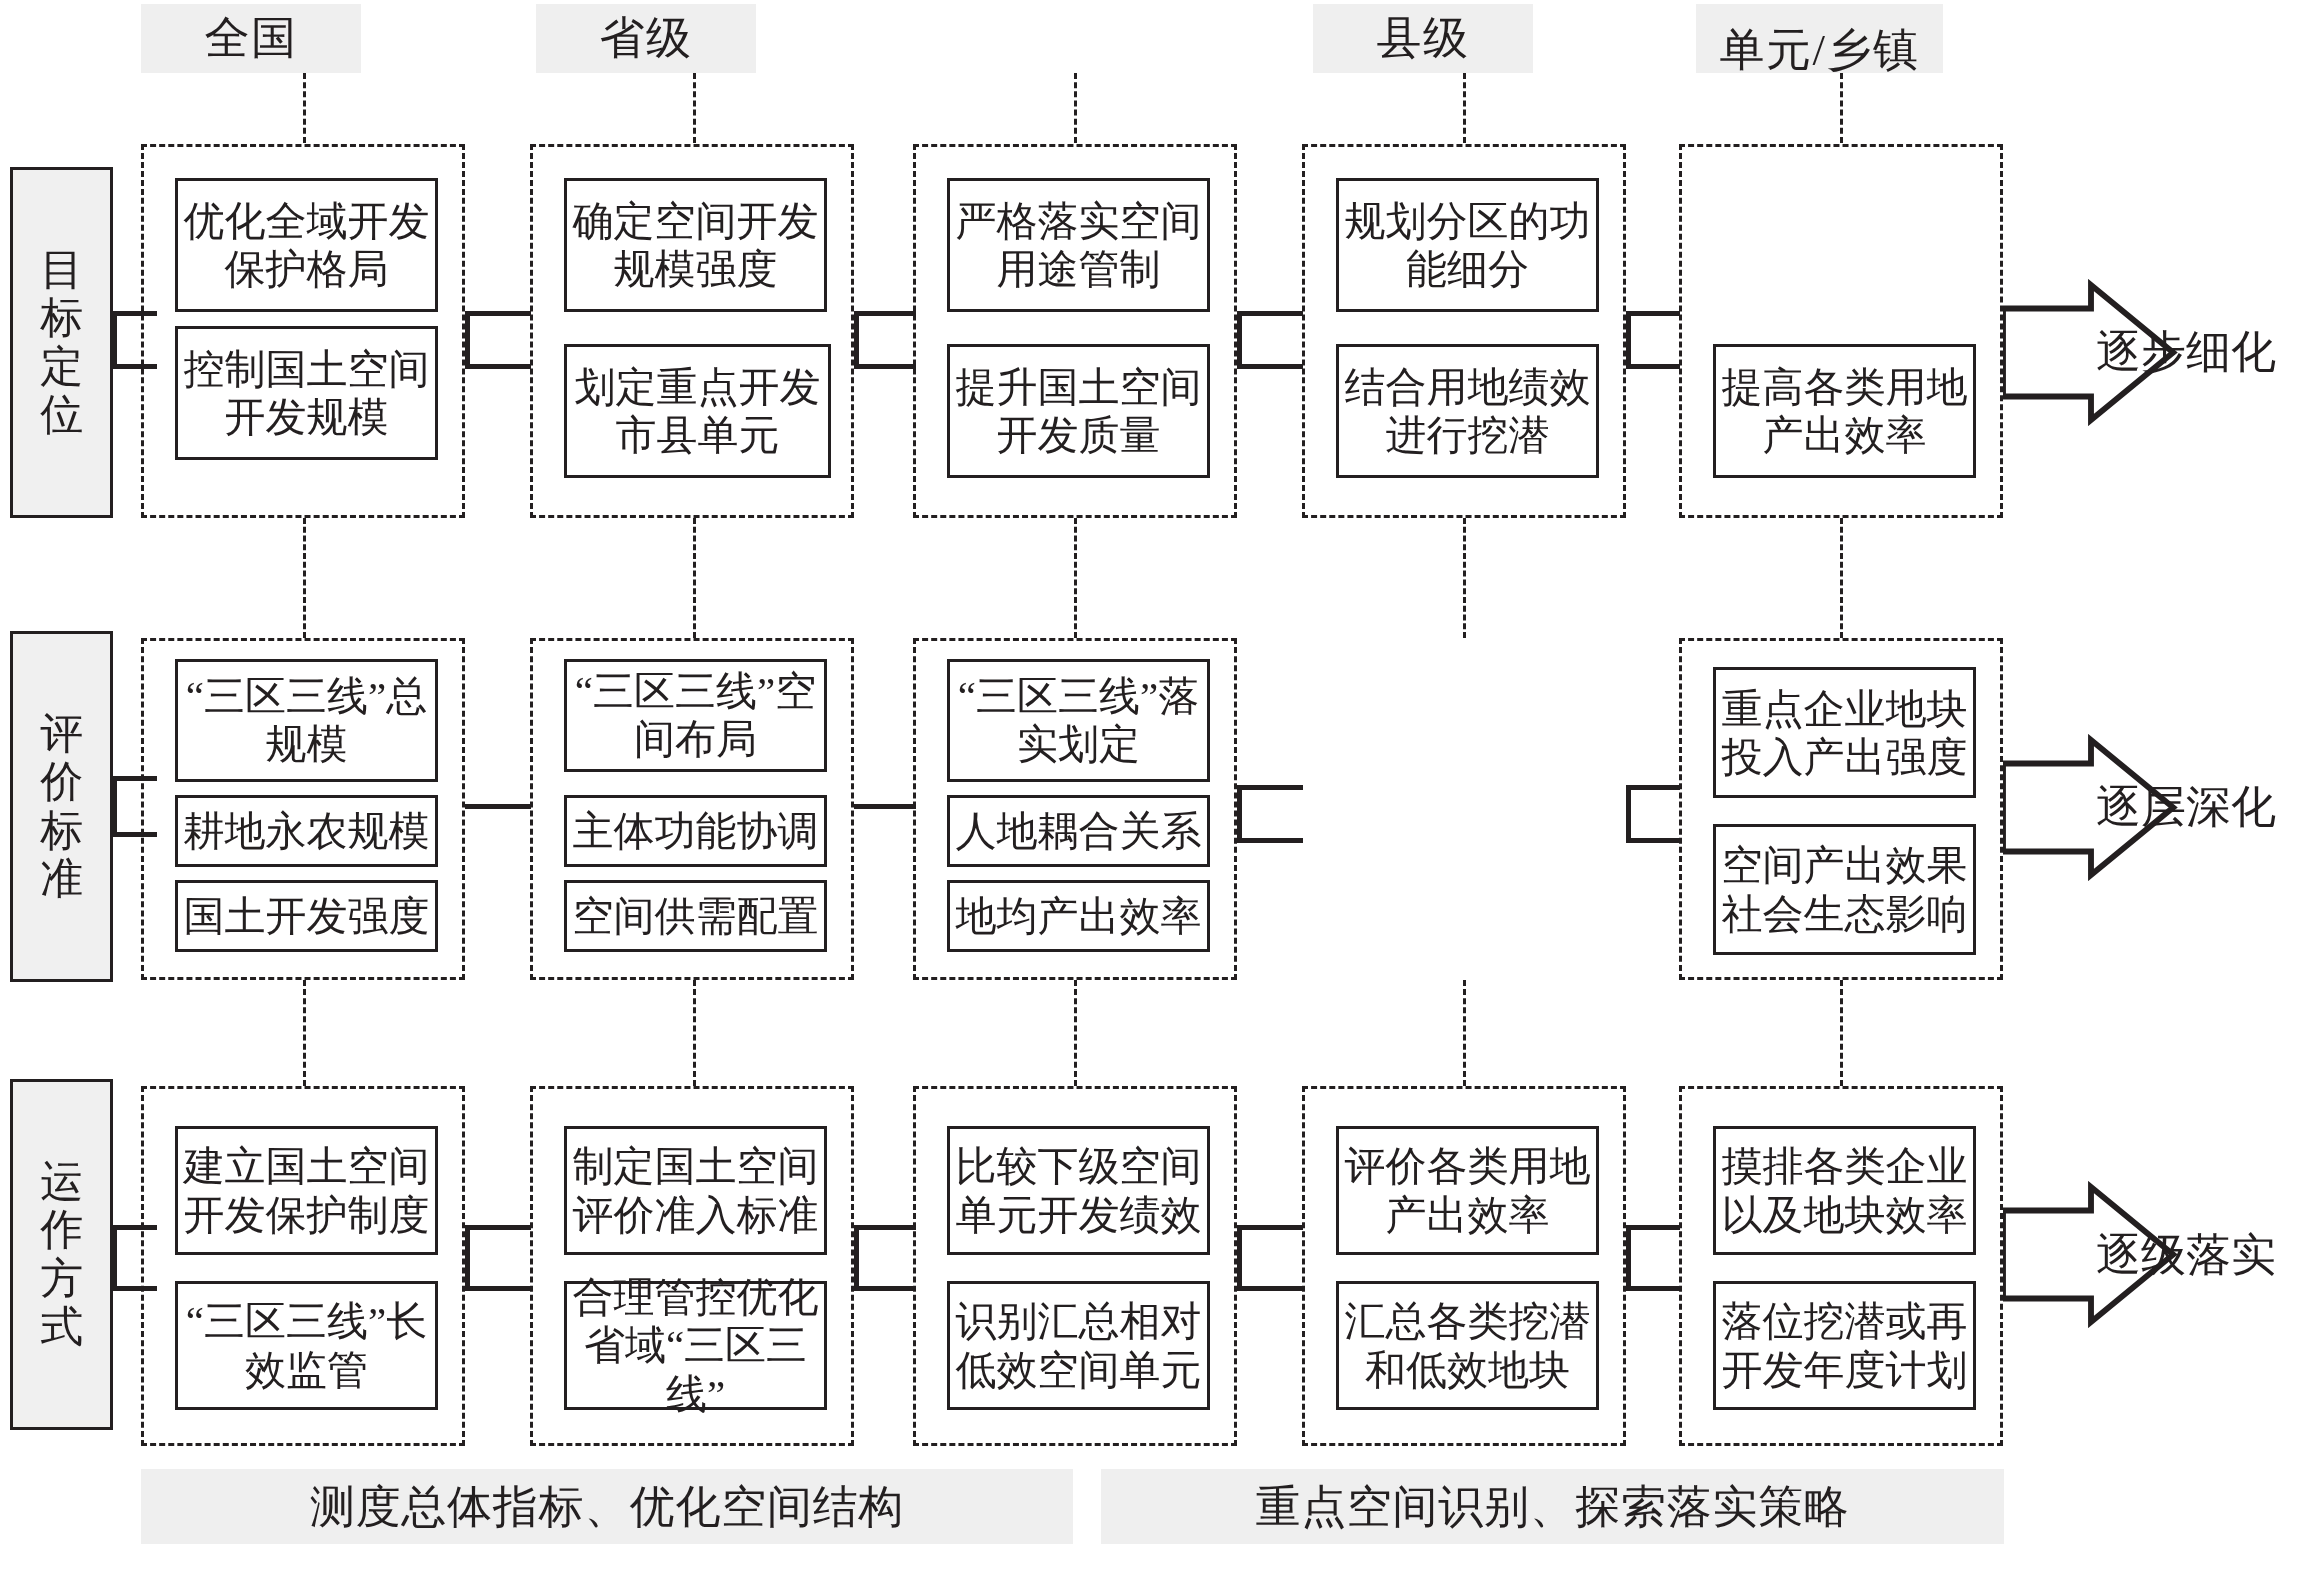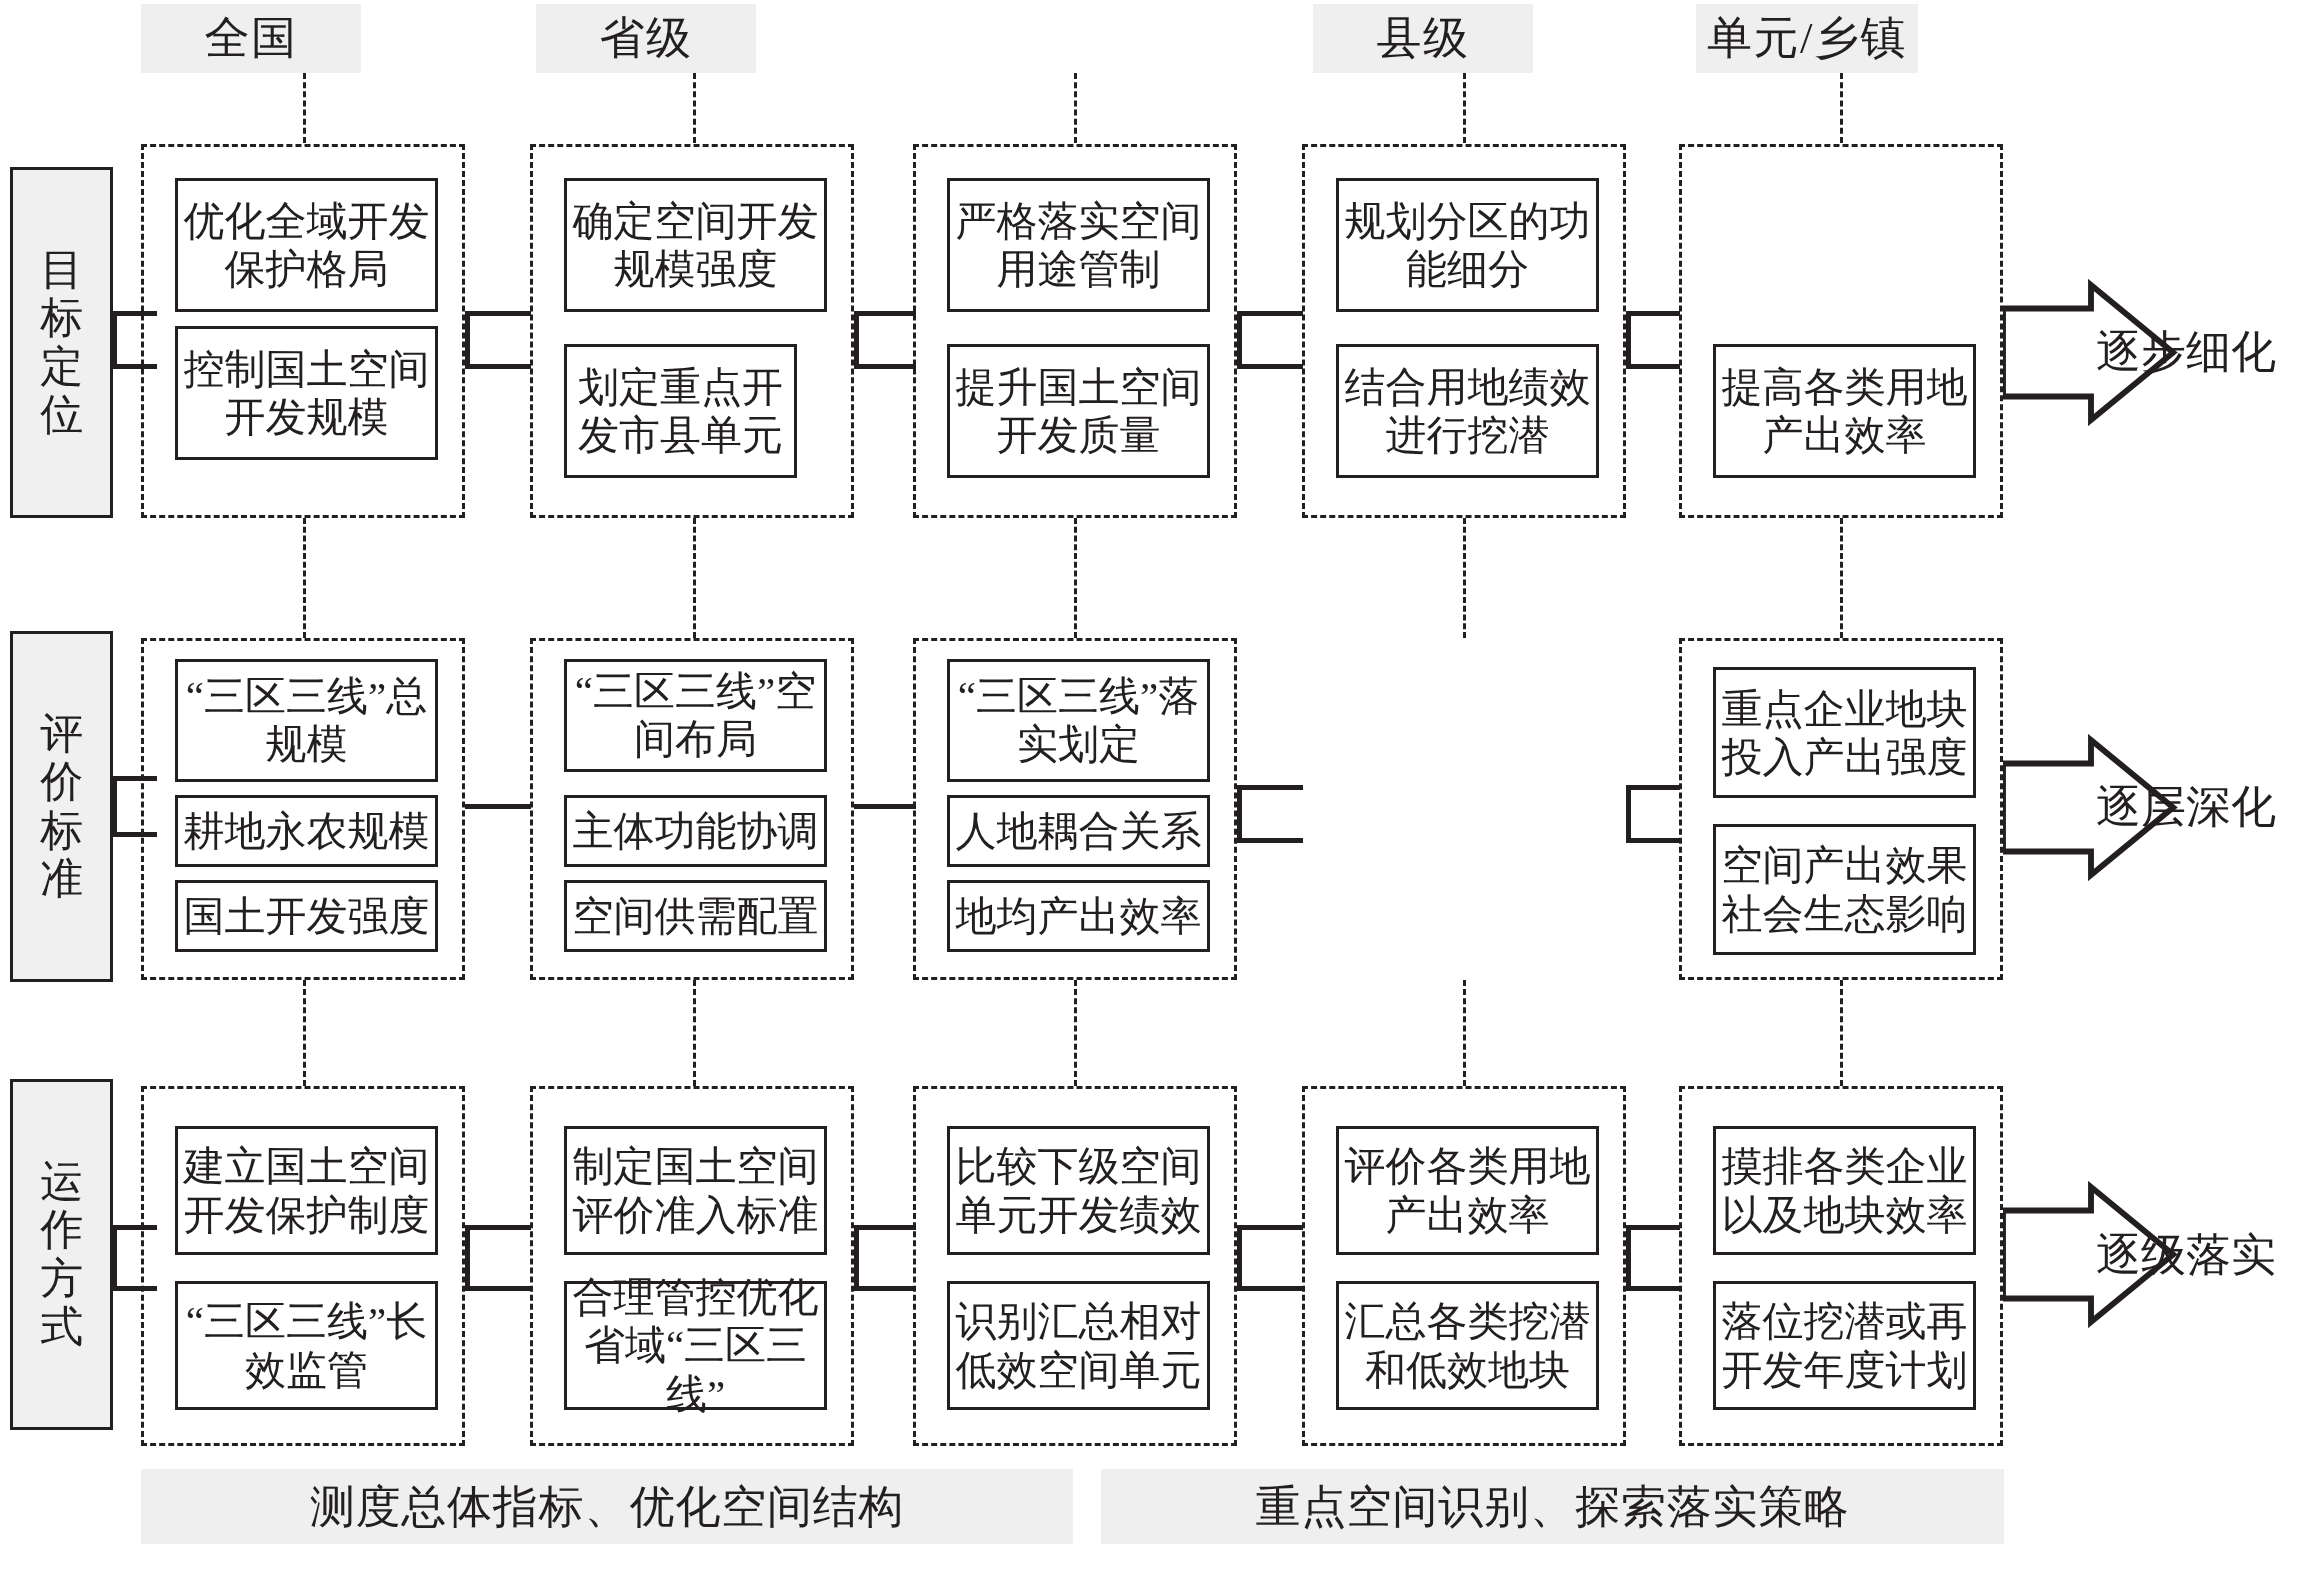--- a/index.html
+++ b/index.html
@@ -79,21 +79,21 @@
 
   <div class="col-head" style="left:141px;width:220px;">
     <span>全国</span>
   </div>
   <div class="col-head" style="left:536px;width:220px;">
     <span>省级</span>
   </div>
   <div class="col-head" style="left:1313px;width:220px;">
     <span>县级</span>
   </div>
-  <div class="col-head" style="left:1696px;width:222px;">
+  <div class="col-head" style="left:1696px;width:247px;align-items:flex-end;">
     <span>单元/乡镇</span>
   </div>
 
   <div class="vline" style="left:303px;top:73px;height:70px;"></div>
   <div class="vline" style="left:693px;top:73px;height:70px;"></div>
   <div class="vline" style="left:1074px;top:73px;height:70px;"></div>
   <div class="vline" style="left:1463px;top:73px;height:70px;"></div>
   <div class="vline" style="left:1840px;top:73px;height:70px;"></div>
 
   <div class="vline" style="left:303px;top:518px;height:120px;"></div>
@@ -116,21 +116,21 @@
   <div class="hconn" style="left:112px;top:364px;width:45px;"></div>
   <div class="vconn" style="left:112px;top:311px;height:56px;"></div>
 
   <div class="group" style="left:141px;top:144px;width:324px;height:374px;">
     <div class="cell" style="left:31px;top:31px;width:263px;height:134px;">优化全域开发保护格局</div>
     <div class="cell" style="left:31px;top:179px;width:263px;height:134px;">控制国土空间开发规模</div>
   </div>
 
   <div class="group" style="left:530px;top:144px;width:324px;height:374px;">
     <div class="cell" style="left:31px;top:31px;width:263px;height:134px;text-align:center;">确定空间开发规模强度</div>
-    <div class="cell" style="left:31px;top:197px;width:233px;height:134px;">划定重点开发市县单元</div>
+    <div class="cell" style="left:31px;top:197px;width:267px;height:134px;">划定重点开发市县单元</div>
   </div>
 
   <div class="group" style="left:913px;top:144px;width:324px;height:374px;">
     <div class="cell" style="left:31px;top:31px;width:263px;height:134px;font-family:Liberation Serif, serif;">严格落实空间用途管制</div>
     <div class="cell" style="left:31px;top:197px;width:263px;height:134px;">提升国土空间开发质量</div>
   </div>
 
   <div class="group" style="left:1302px;top:144px;width:324px;height:374px;">
     <div class="cell" style="left:31px;top:31px;width:263px;height:134px;">规划分区的功能细分</div>
     <div class="cell" style="left:31px;top:197px;width:263px;height:134px;">结合用地绩效进行挖潜</div>

